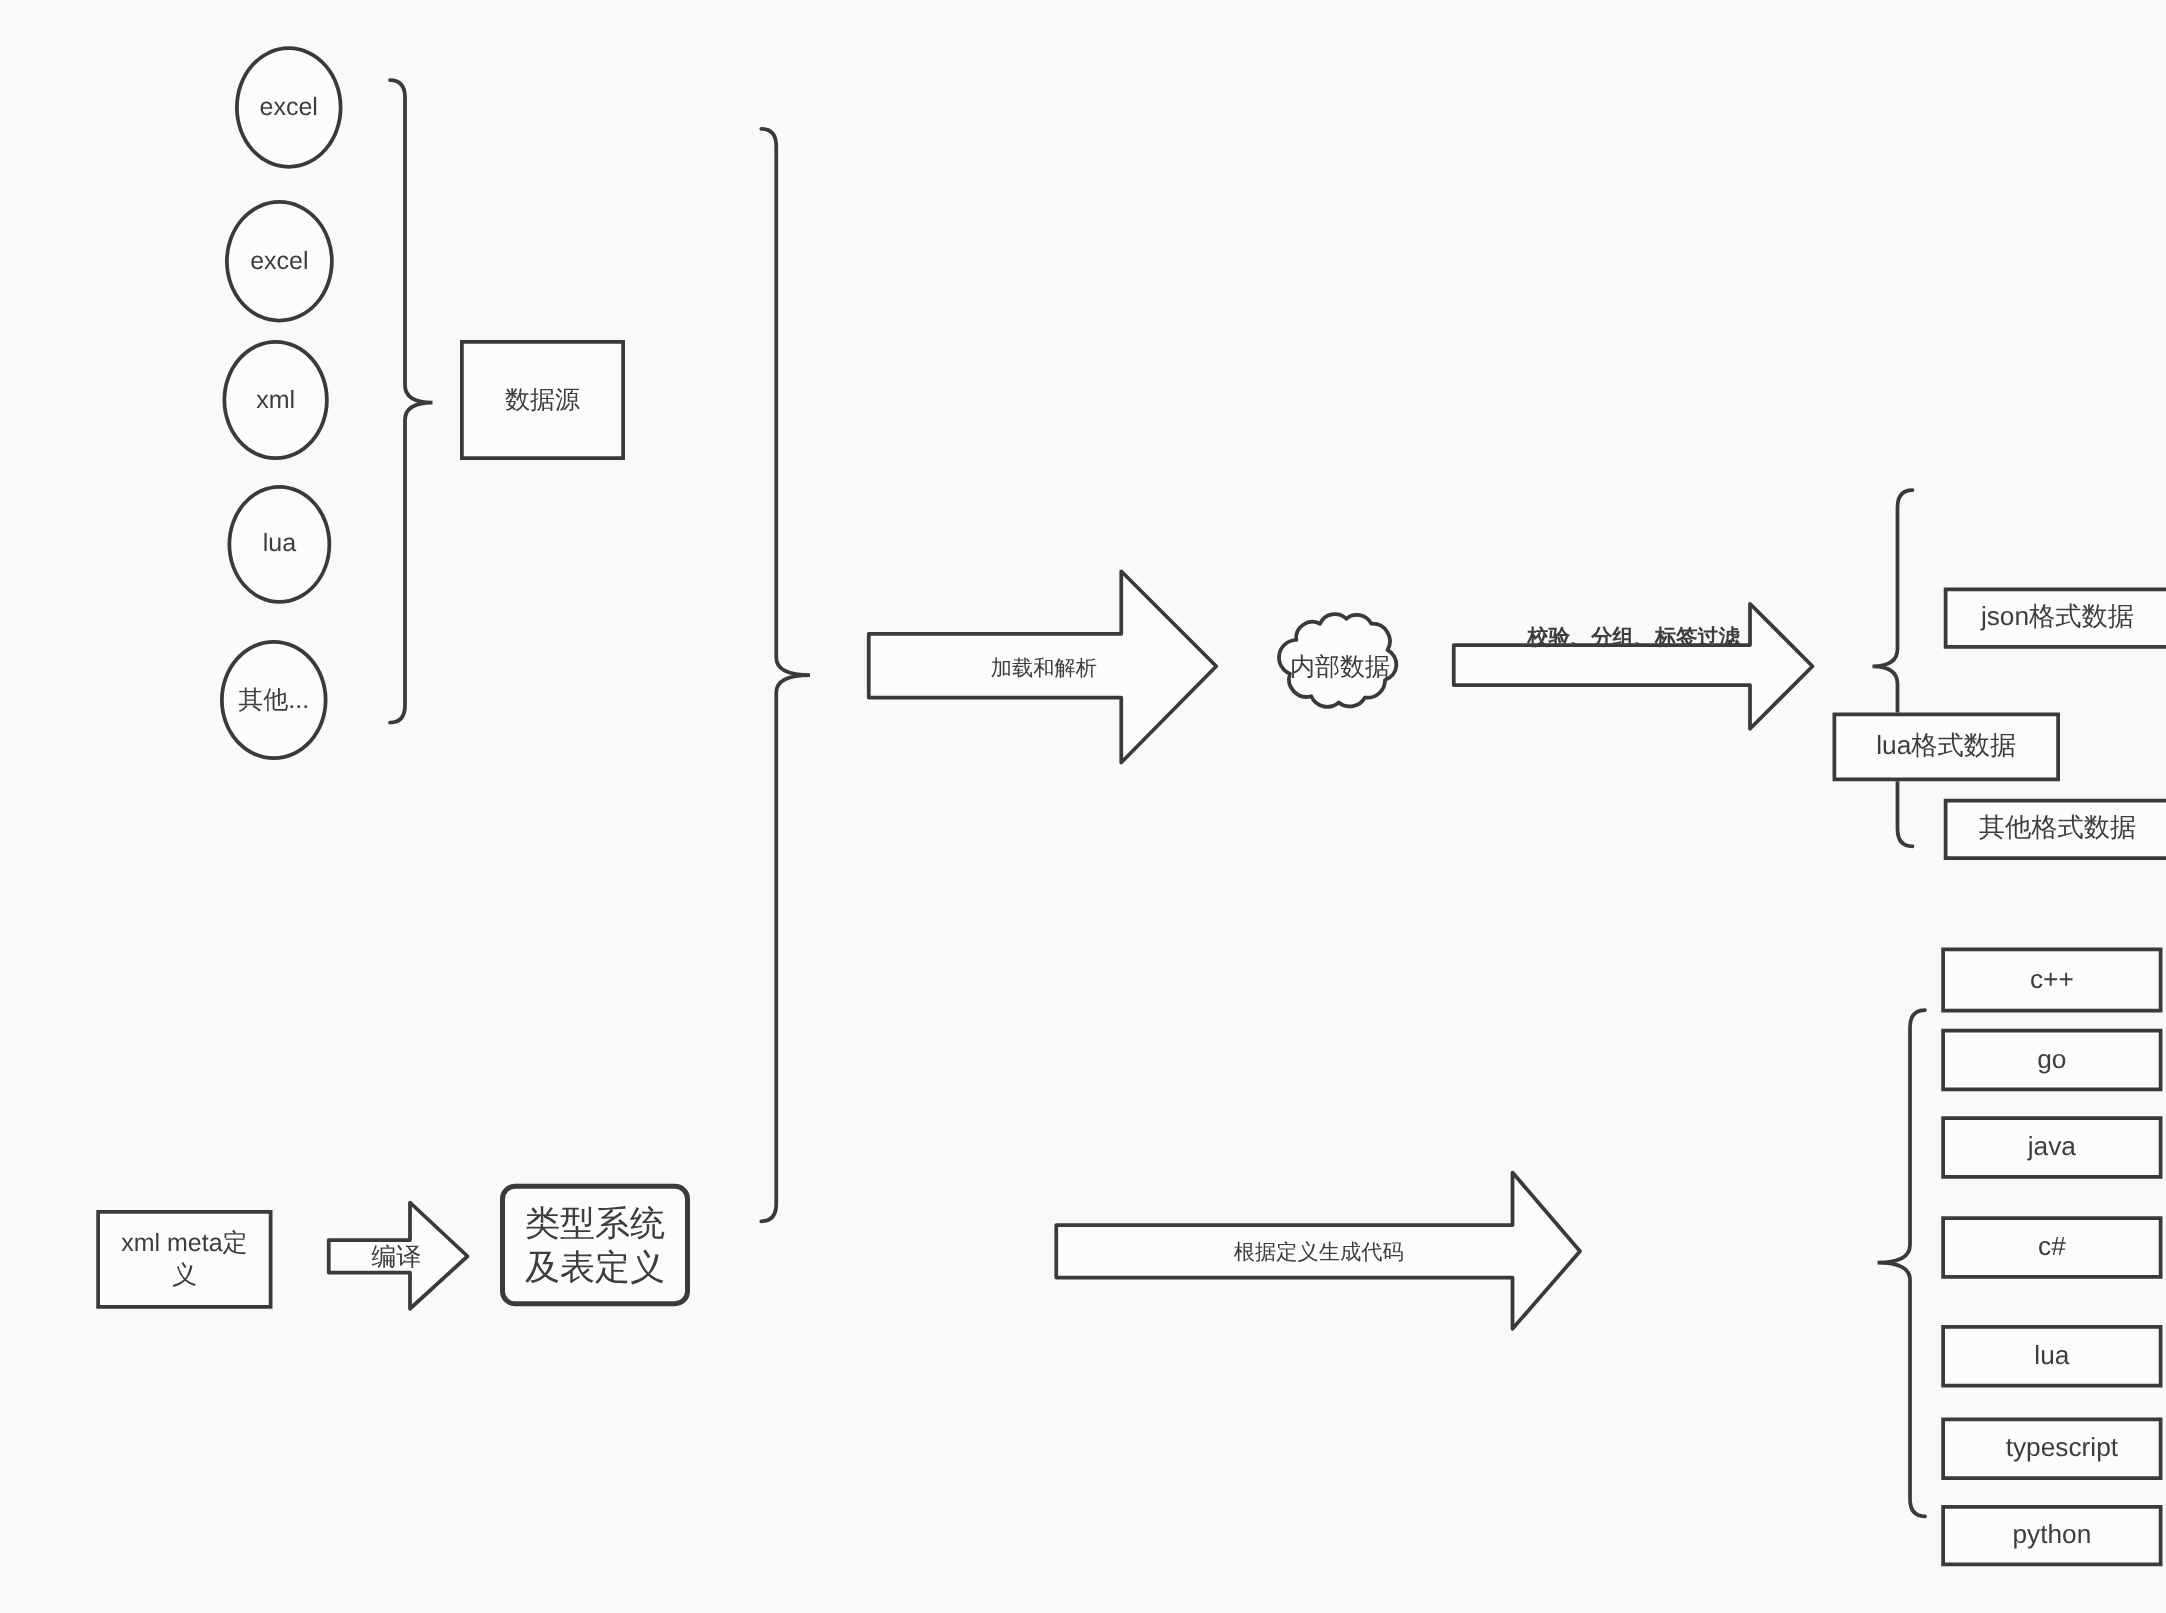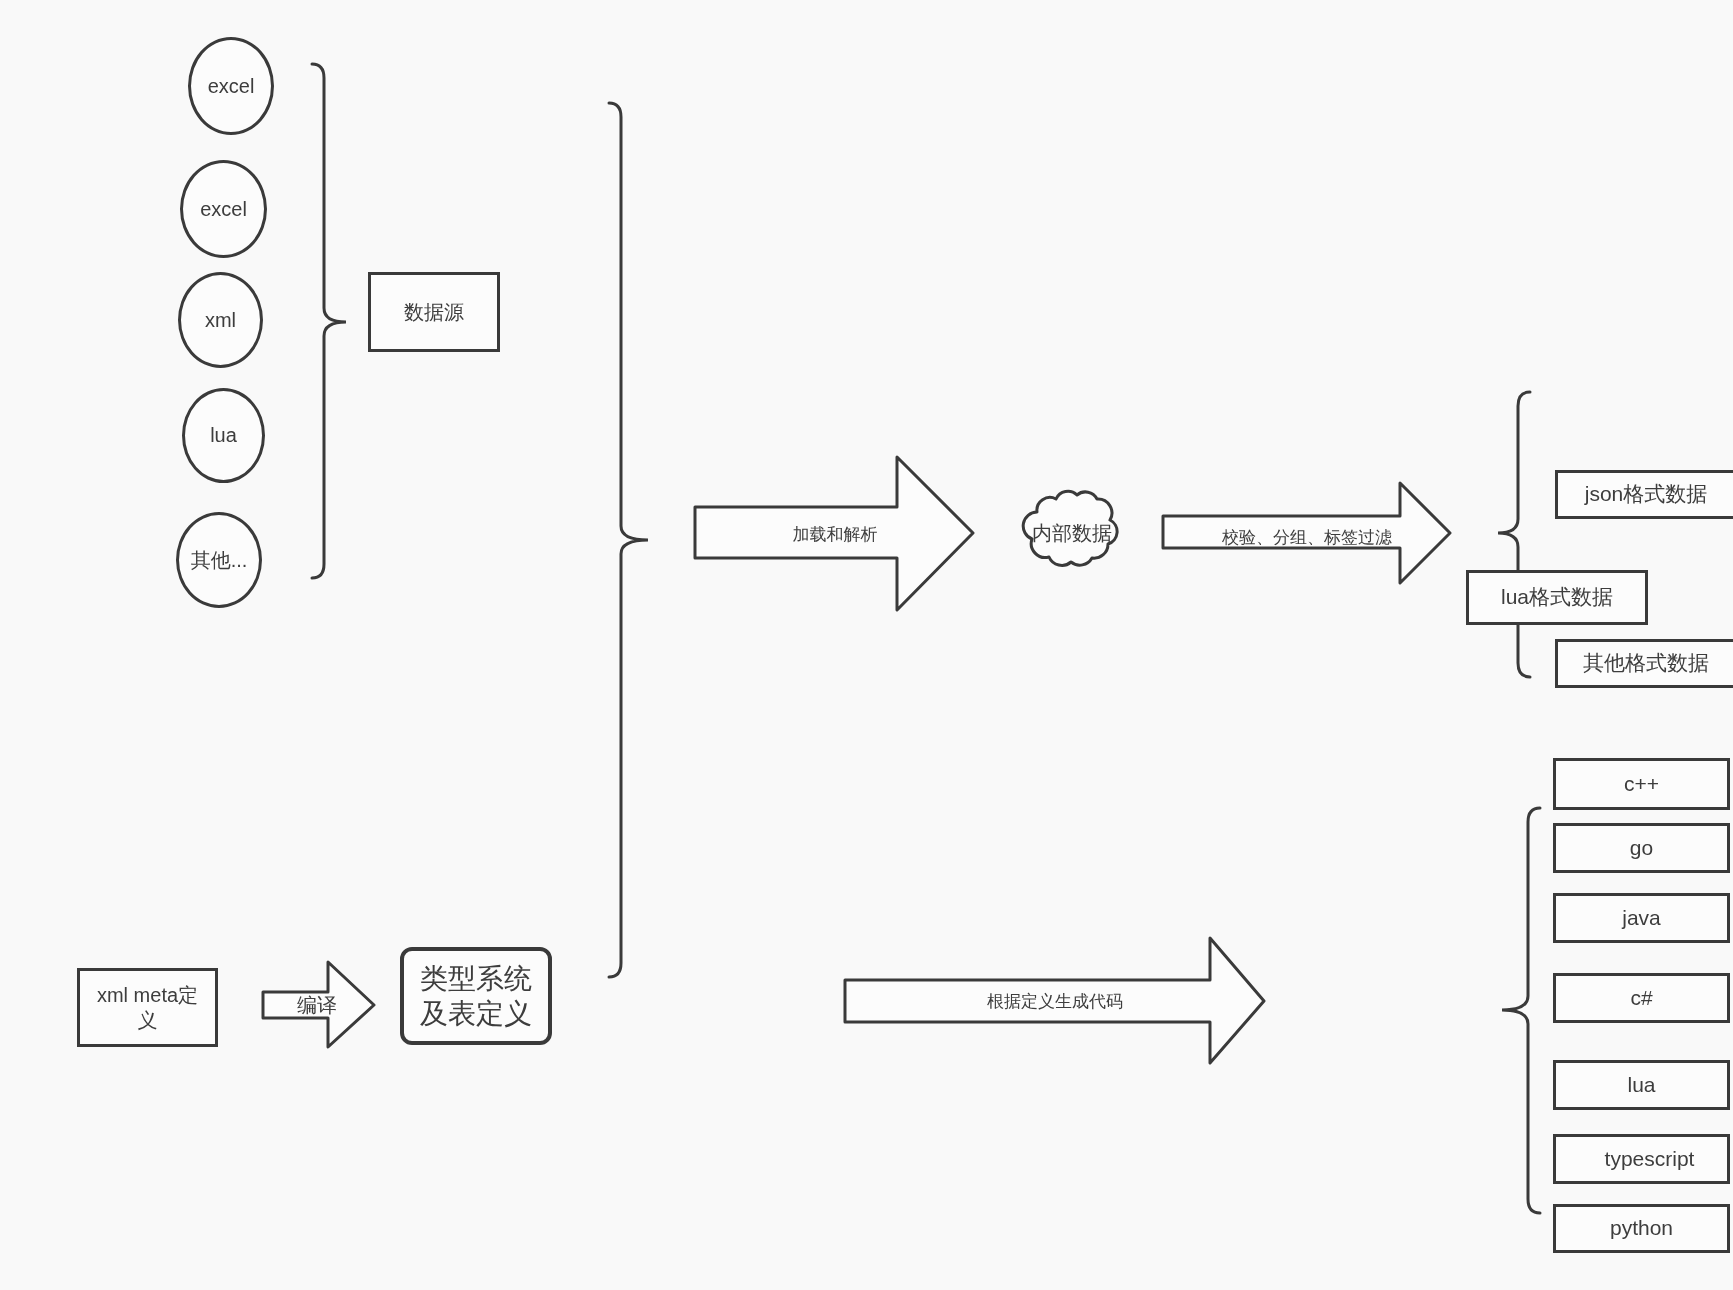--- a/index.html
+++ b/index.html
@@ -48,42 +48,42 @@
     <span>lua</span>
   </div>
   <div class="node ellipse" style="left:136px;top:512px;width:86px;height:96px;">
     <span>其他...</span>
   </div>
 
   <svg class="svgshape" style="left:270px;top:60px;" width="45" height="525">
     <path class="bracepath" d="M2,4 Q14,4 14,18 L14,248 Q14,262 36,262 Q14,262 14,276 L14,504 Q14,518 2,518"></path>
   </svg>
 
-  <div class="node" style="left:328px;top:272px;width:132px;height:80px;">
+  <div class="node" style="left:328px;top:272px;width:132px;height:96px;">
     <span>数据源</span>
   </div>
 
   <svg class="svgshape" style="left:567px;top:99px;" width="48" height="885">
     <path class="bracepath" d="M2,4 Q14,4 14,18 L14,427 Q14,441 41,441 Q14,441 14,455 L14,864 Q14,878 2,878"></path>
   </svg>
 
   <svg class="svgshape" style="left:653px;top:455px;" width="284" height="158">
     <polygon class="outline" points="2,52 204,52 204,2 280,78 204,155 204,103 2,103"></polygon>
   </svg>
   <div class="arrowlabel" style="left:653px;top:455px;width:284px;height:158px;">加载和解析</div>
 
   <svg class="svgshape" style="left:976px;top:483px;" width="112" height="100">
     <path class="outline" d="M16,56 a14,14 0 0 1 5,-27 a13,13 0 0 1 19,-13 a13,13 0 0 1 21,-4 a13,13 0 0 1 20,4 a14,14 0 0 1 13,21 a13,13 0 0 1 -2,24 a14,14 0 0 1 -16,14 a14,14 0 0 1 -21,4 a14,14 0 0 1 -22,-5 a14,14 0 0 1 -17,-18 z"></path>
   </svg>
   <div class="arrowlabel" style="left:976px;top:483px;width:112px;height:100px;font-size:20px;">内部数据</div>
 
   <svg class="svgshape" style="left:1121px;top:481px;" width="292" height="105">
     <polygon class="outline" points="2,35 239,35 239,2 289,52 239,102 239,67 2,67"></polygon>
   </svg>
-  <div class="arrowlabel" style="left:1121px;top:485px;width:292px;height:105px;">校验、分组、标签过滤</div>
+  <div class="arrowlabel" style="left:1121px;top:457px;width:292px;height:105px;font-weight:bold;">校验、分组、标签过滤</div>
 
   <svg class="svgshape" style="left:1452px;top:388px;" width="42" height="295">
     <path class="bracepath" d="M38,4 Q26,4 26,18 L26,131 Q26,145 6,145 Q26,145 26,159 L26,275 Q26,289 38,289"></path>
   </svg>
 
   <div class="node fmt" style="left:1515px;top:470px;width:182px;height:49px;">
     <span>json格式数据</span>
   </div>
   <div class="node fmt" style="left:1426px;top:570px;width:182px;height:55px;">
     <span>lua格式数据</span>

